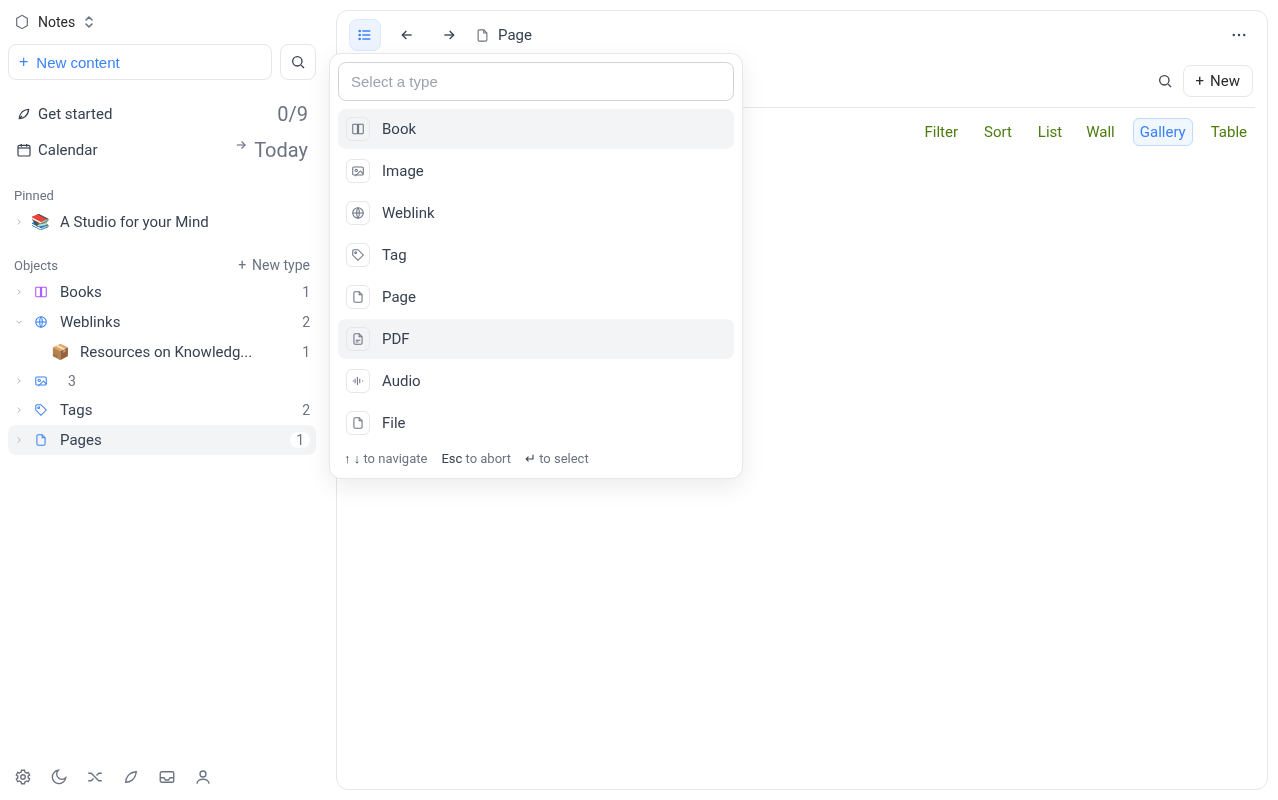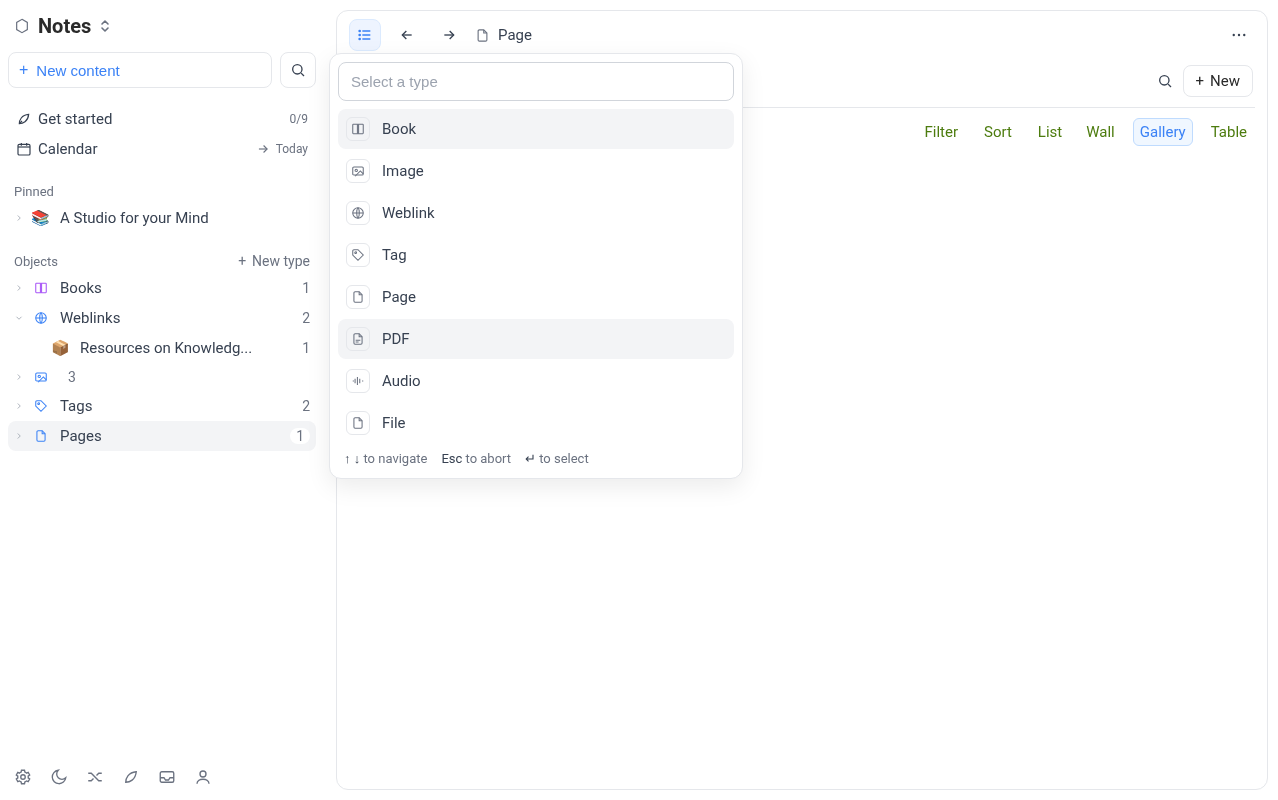--- a/index.html
+++ b/index.html
@@ -2,33 +2,33 @@
 <html><head>
 <meta charset="utf-8">
 <style>
   * { box-sizing: border-box; margin: 0; padding: 0; }
   html, body { width: 1278px; height: 800px; font-family: -apple-system, BlinkMacSystemFont, "Segoe UI", Roboto, Helvetica, Arial, sans-serif; background: #fff; color: #2a2a2a; overflow: hidden; }
   .app { display: flex; width: 100%; height: 100%; }
 
   
   .sidebar { width: 324px; flex-shrink: 0; display: flex; flex-direction: column; padding: 10px 8px; background: #fff; }
   .sb-header { display: flex; align-items: center; gap: 8px; padding: 4px 6px; }
-  .sb-header .title { font-size: 20px; font-weight: 700; }
+  .sb-header .title { font-size: 14px; font-weight: 400; }
   .sb-header .sort-icon { color: #6b7280; font-size: 12px; }
   .sb-header .hex { color: #6b7280; }
 
   .sb-row { display: flex; align-items: center; gap: 8px; margin-top: 10px; }
   .new-content-btn { flex: 1; display: flex; align-items: center; gap: 8px; border: 1px solid #e5e7eb; background: #fff; border-radius: 8px; padding: 8px 10px; color: #3b82f6; font-size: 15px; cursor: pointer; }
   .new-content-btn .plus { font-size: 16px; }
   .search-btn { width: 36px; height: 36px; border: 1px solid #e5e7eb; border-radius: 8px; background: #fff; display: flex; align-items: center; justify-content: center; cursor: pointer; color: #374151; }
 
   .sb-item { display: flex; align-items: center; padding: 6px 8px; border-radius: 8px; font-size: 15px; color: #374151; cursor: pointer; }
   .sb-item .left { display: flex; align-items: center; gap: 6px; }
   .sb-item .spacer { flex: 1; }
-  .sb-item .right { display: flex; align-items: center; gap: 6px; color: #6b7280; font-size: 12px; }
+  .sb-item .right { display: flex; gap: 6px; color: #6b7280; font-size: 20px; }
   .mt-md { margin-top: 16px; }
 
   .sb-section-label { font-size: 13px; color: #6b7280; padding: 4px 6px; }
   .sb-section-head { display: flex; align-items: center; justify-content: space-between; padding: 4px 6px; }
   .new-type { display: flex; align-items: center; gap: 6px; font-size: 14px; color: #6b7280; cursor: pointer; }
 
   .tree-row { display: flex; align-items: center; padding: 6px 6px; border-radius: 8px; font-size: 15px; color: #374151; cursor: pointer; }
   .tree-row .chev { width: 16px; text-align: center; color: #9ca3af; font-size: 12px; }
   .tree-row .picon { width: 22px; display: flex; align-items: center; justify-content: center; margin-right: 8px; }
   .tree-row .label { flex: 1; white-space: nowrap; overflow: hidden; text-overflow: ellipsis; }

